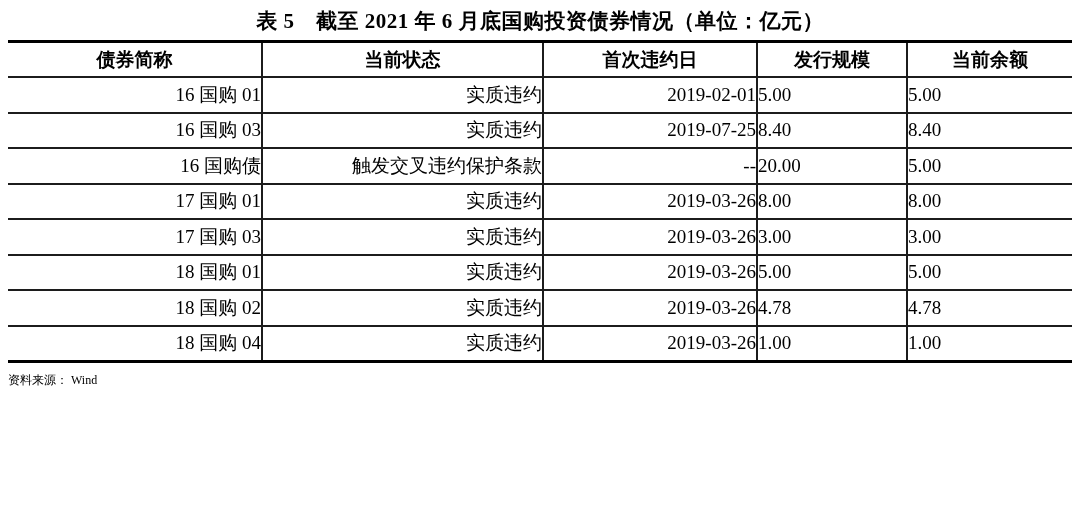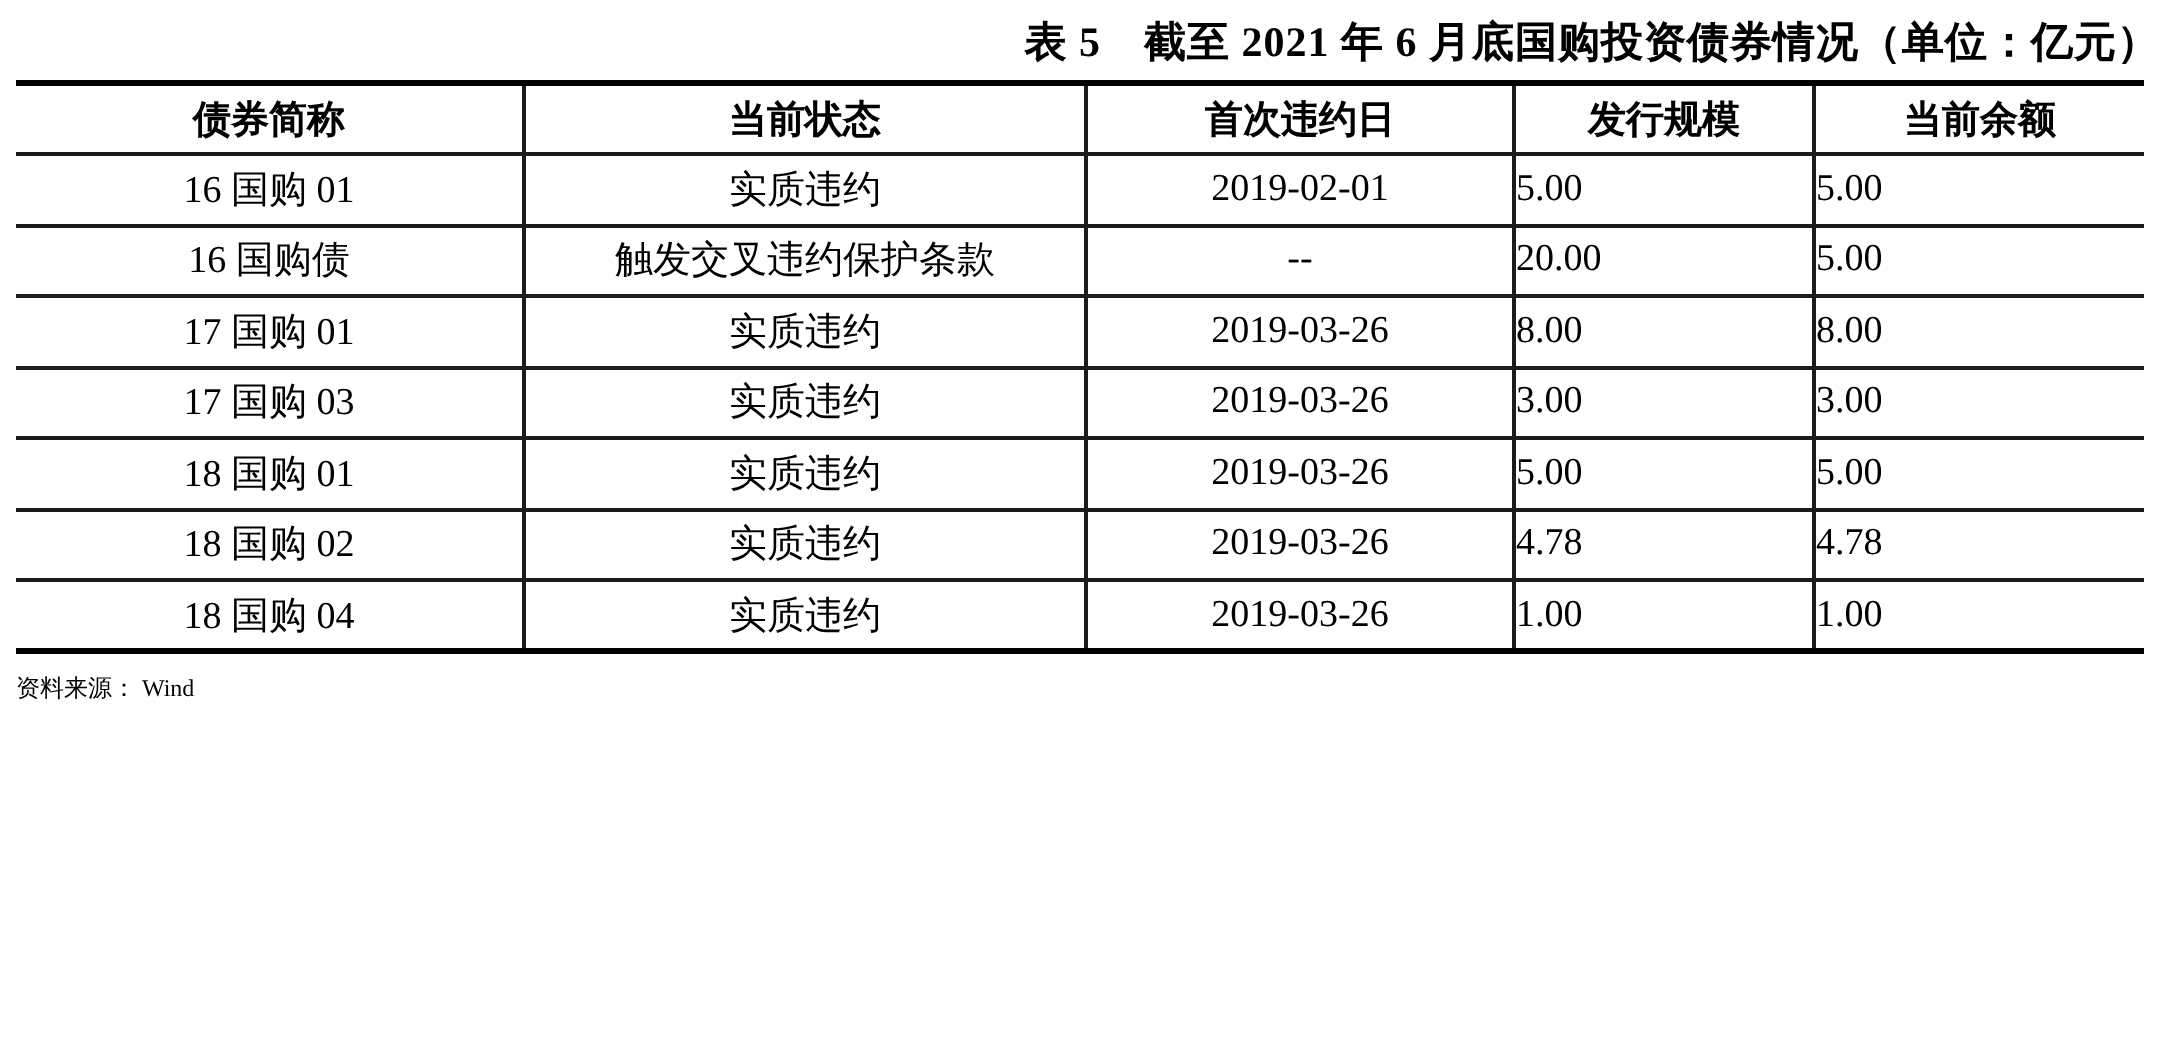--- a/index.html
+++ b/index.html
@@ -6,21 +6,21 @@
   html, body { margin: 0; padding: 0; }
   body {
     width: 1080px; height: 532px;
     background: #ffffff; color: #000000;
     font-family: "Liberation Serif", "DejaVu Serif", serif;
   }
   .page { width: 1080px; height: 532px; background: #ffffff; overflow: hidden; }
   .title {
     height: 40px;
     padding-top: 7px;
-    text-align: right;
+    text-align: center;
     font-size: 21px;
     font-weight: bold;
     letter-spacing: 0.5px;
   }
   table.bond-table {
     width: 1064px;
     margin-left: 8px;
     border-collapse: collapse;
     table-layout: fixed;
     border-top: 3px solid #000000;
@@ -30,21 +30,21 @@
     height: 35.5px;
     padding: 0;
     font-size: 19px;
     border-bottom: 2px solid #1c1c1c;
     overflow: hidden;
     white-space: nowrap;
   }
   .bond-table th:not(:last-child),
   .bond-table td:not(:last-child) { border-right: 2px solid #1c1c1c; }
   .bond-table th { font-weight: bold; }
-  .bond-table td.ctr { text-align: center; }
+  .bond-table td.ctr { text-align: right; }
   .bond-table td.num { text-align: left; padding-right: 16px; }
   .bond-table tr.total td { font-weight: bold; }
   .source-note {
     margin: 9px 0 0 8px;
     font-size: 12px;
   }
 </style>
 </head>
 <body>
 
@@ -69,20 +69,27 @@
         <th>当前余额</th>
       </tr>
     </thead>
     <tbody>
         <tr>
           <td class="ctr">16 国购 01</td>
           <td class="ctr">实质违约</td>
           <td class="ctr">2019-02-01</td>
           <td class="num">5.00</td>
           <td class="num">5.00</td>
+        </tr>
+        <tr>
+          <td class="ctr">16 国购 03</td>
+          <td class="ctr">实质违约</td>
+          <td class="ctr">2019-07-25</td>
+          <td class="num">8.40</td>
+          <td class="num">8.40</td>
         </tr>
         <tr>
           <td class="ctr">16 国购债</td>
           <td class="ctr">触发交叉违约保护条款</td>
           <td class="ctr">--</td>
           <td class="num">20.00</td>
           <td class="num">5.00</td>
         </tr>
         <tr>
           <td class="ctr">17 国购 01</td>

